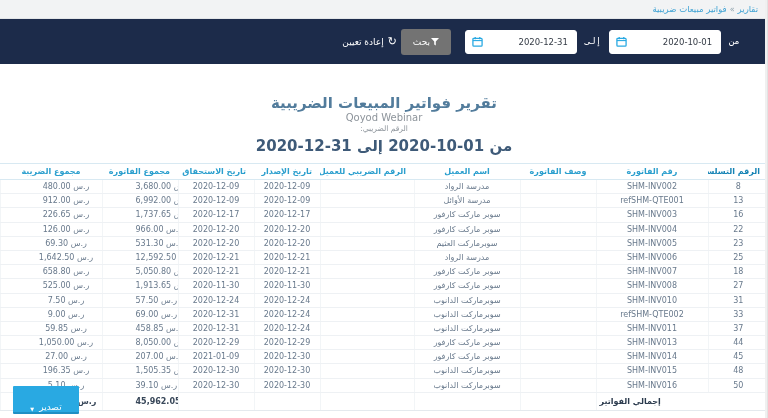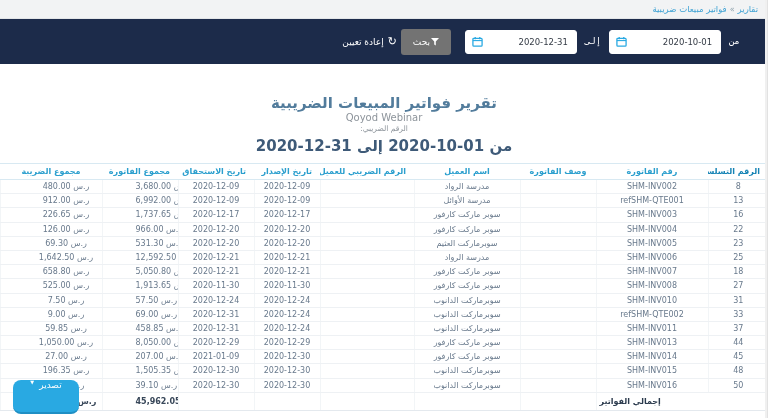--- a/index.html
+++ b/index.html
@@ -71,24 +71,24 @@
   }
   table.report td:first-child { border-right:none; }
   table.report td.amount { direction:ltr;padding-left:33px; }
   tr.total-row td {
     font-weight:700; color:#39485a; border-bottom:1px solid #e4e9ee;
     padding:4px 3px;
   }
   tr.total-row td.total-label { text-align:left; padding-right:8px; color:#2c3b4e; }
   
   .export-btn {
-    position:absolute; left:13px; bottom:4px; height:34px; min-width:66px;
+    position:absolute; left:13px; bottom:4px; height:28px; min-width:66px;
     background:#29a9e2; border:none; border-bottom:2px solid #1f8fc4;
-    border-radius:8px; color:#ffffff; font-size:9px; cursor:pointer;
-    display:flex; align-items:flex-start; justify-content:center; gap:5px;
+    border-radius:1px; color:#ffffff; font-size:9px; cursor:pointer;
+    display:flex; align-items:flex-end; justify-content:center; gap:5px;
     padding:0 12px; font-family:"DejaVu Sans", sans-serif;
   }
   .caret { font-size:5px; line-height:1; }
   
   .scrollbar-track {
     position:absolute; top:0; left:auto; right:0; width:3px; height:418px;
     background:#f0f0f0; border-right:1px solid #e2e2e2;
   }
 </style>
 </head>

